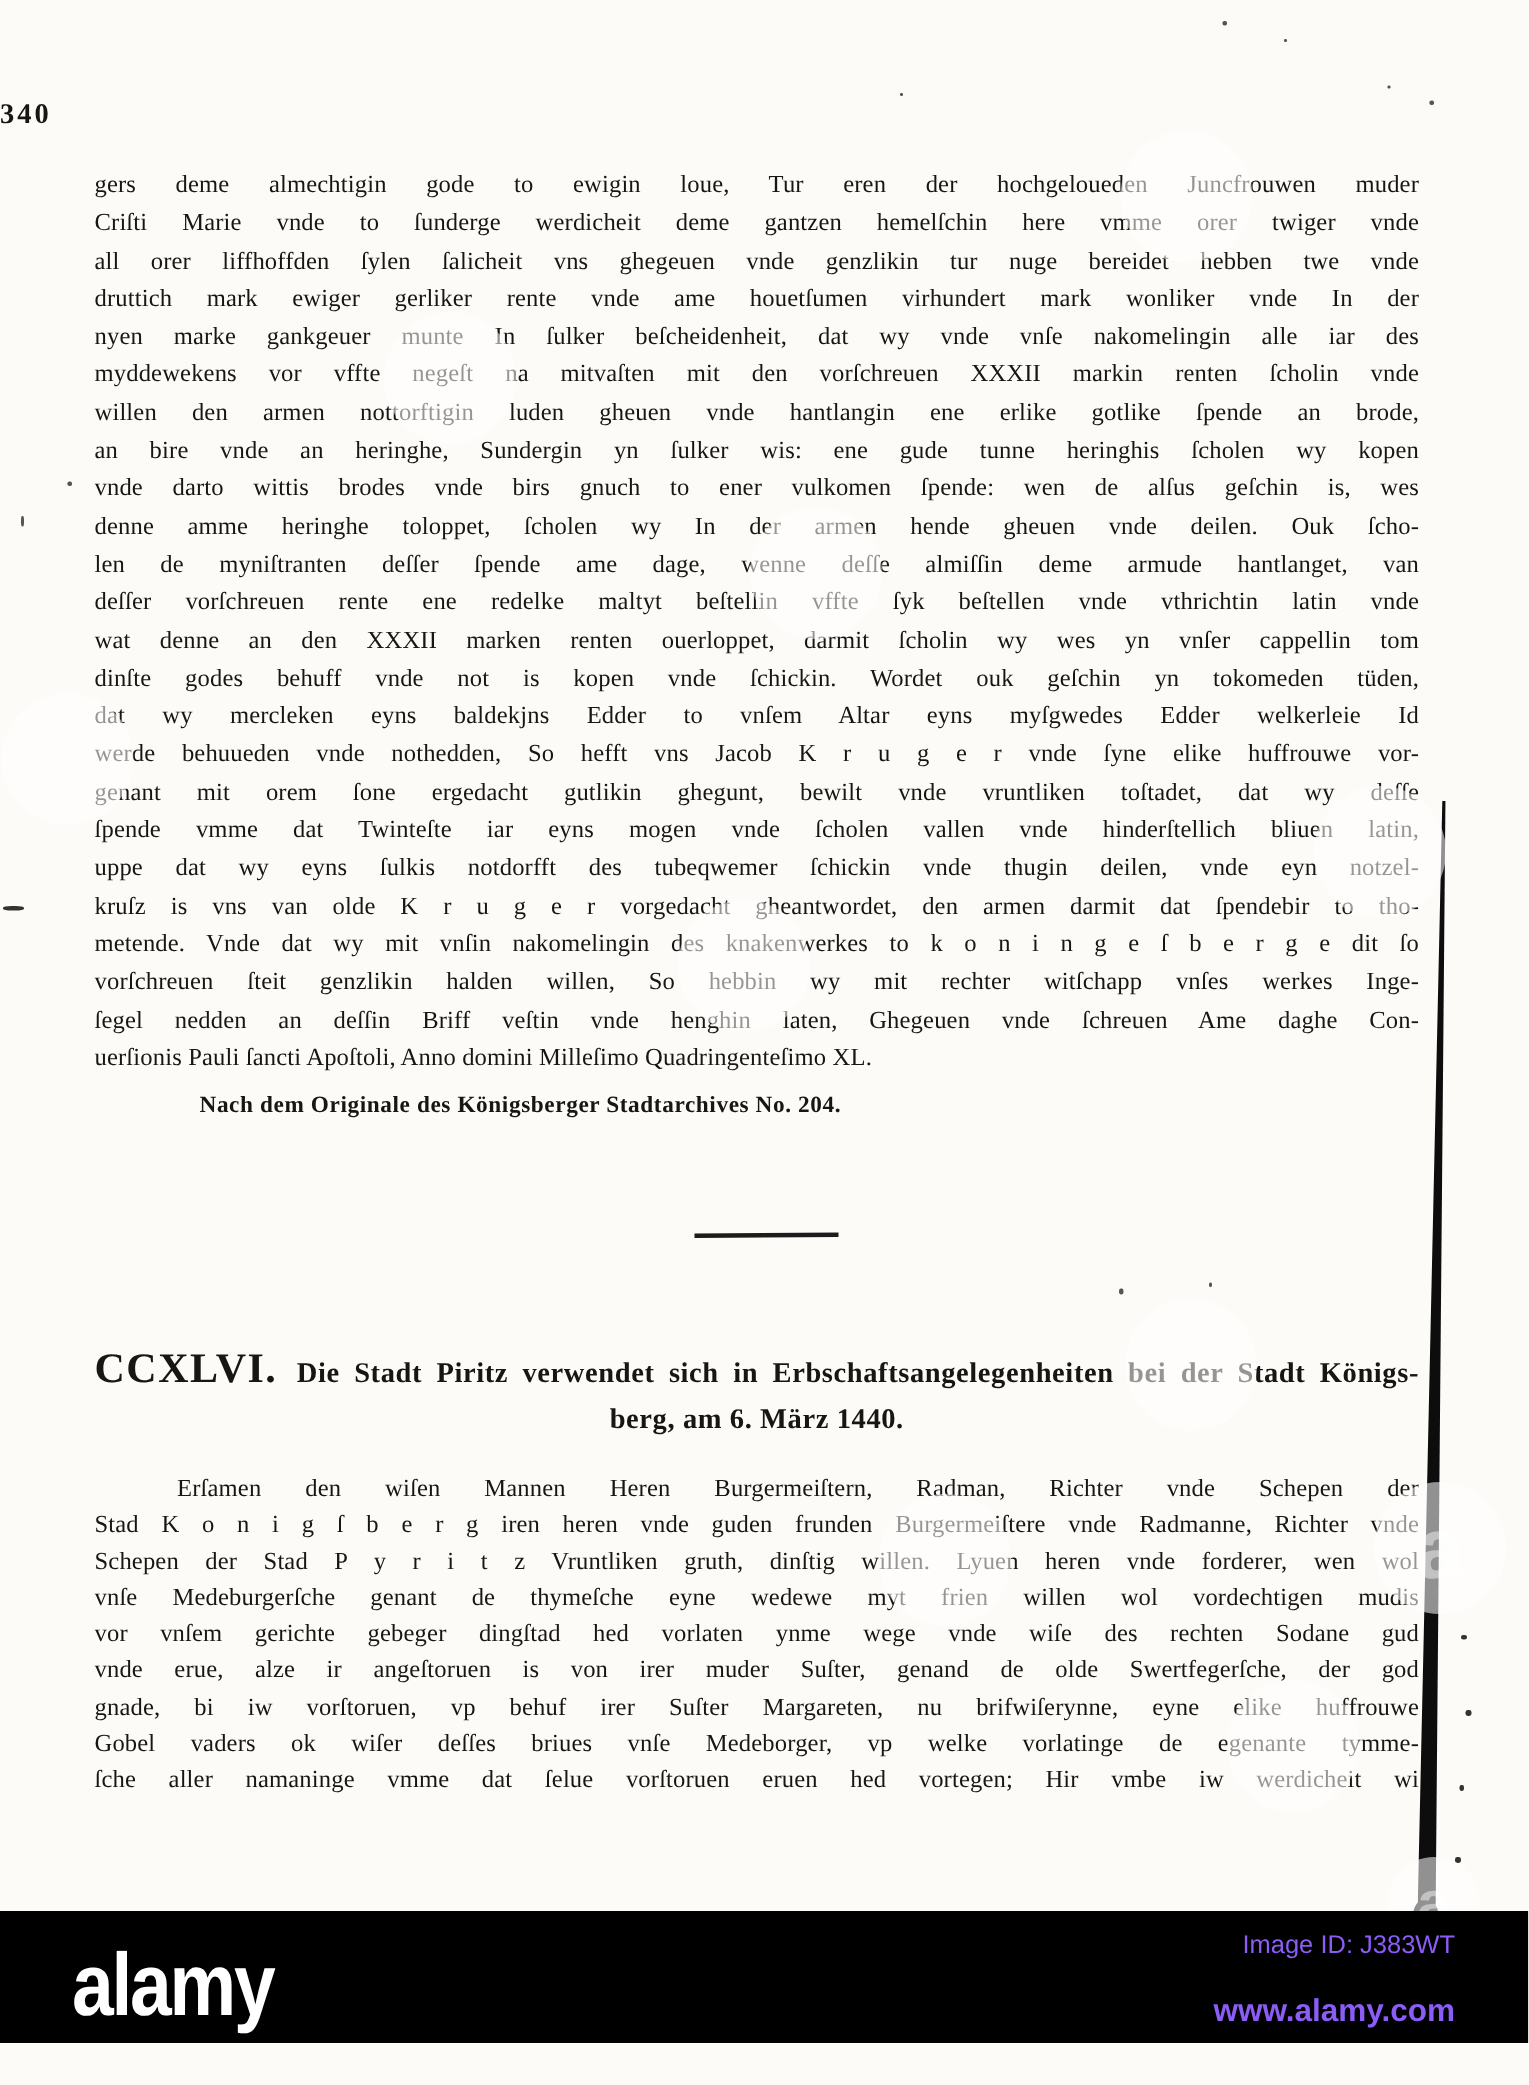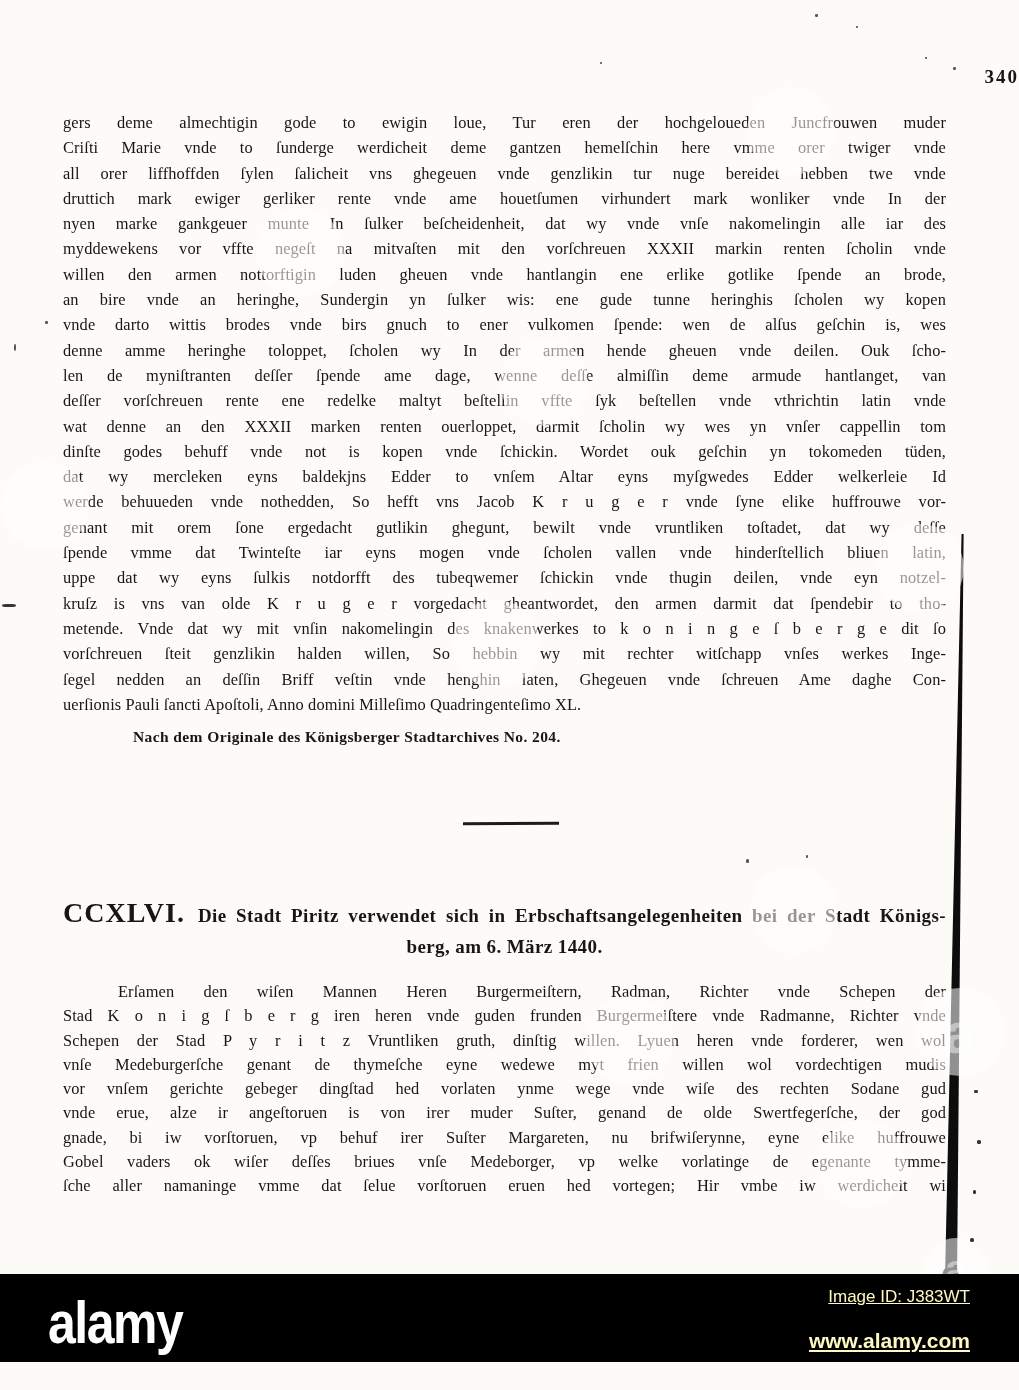--- a/index.html
+++ b/index.html
@@ -1,18 +1,18 @@
 <!DOCTYPE html>
 <html><head>
 <meta charset="utf-8">
 <style>
   html,body{margin:0;padding:0;background:#ffffff;}
   .page{position:relative;width:1019px;height:1390px;background:#fcfbf8;overflow:hidden;
         font-family:"Liberation Serif","DejaVu Serif",serif;color:#181512;}
-  .pagenum{position:absolute;top:66px;left:0;width:100%;text-align:right;
+  .pagenum{position:absolute;top:66px;left:0;width:100%;text-align:left;
            font-size:19px;font-weight:700;letter-spacing:2px;}
   .para{position:absolute;left:63px;width:883px;}
   .p1{top:110px;}
   .p2{top:980px;}
   .line{font-size:16.4px;line-height:25.3px;height:25.3px;overflow:hidden;
         text-align:justify;text-align-last:justify;letter-spacing:0.1px;}
   .p2 .line{line-height:24.3px;height:24.3px;}
   .indent{text-indent:55px;}
   .flush-last{text-align-last:left;}
   .fraktur{font-weight:700;letter-spacing:0.4px;}
@@ -32,22 +32,22 @@
         border-radius:50%;z-index:2;}
   .speck{position:absolute;background:#555;border-radius:40%;z-index:3;}
   .wm{position:absolute;width:88px;height:88px;border-radius:50%;background:rgba(255,255,255,0.55);
       display:flex;align-items:center;justify-content:center;z-index:5;pointer-events:none;
       font-family:"Liberation Sans",sans-serif;font-weight:700;font-size:58px;color:transparent;}
   .wm.dark{color:rgba(255,255,255,0.45);}
   .footer{position:absolute;left:0;top:1274px;width:1019px;height:88px;background:#000;z-index:10;}
   .logo{position:absolute;left:48px;top:15px;font-family:"Liberation Sans",sans-serif;
         font-weight:700;font-size:50px;color:#fff;letter-spacing:-1.5px;
         transform:scaleY(1.18);transform-origin:top left;}
-  .meta{position:absolute;right:49px;top:13px;text-align:right;color:#fef9c3;
-        font-family:"Liberation Sans",sans-serif;text-decoration:underline;}
+  .meta{position:absolute;right:49px;top:13px;text-align:right;color:#8b5cf6;
+        font-family:"Liberation Sans",sans-serif;}
   .meta .id{font-size:17px;font-weight:400;}
   .meta .url{font-size:21px;font-weight:700;margin-top:22px;}
 </style>
 </head>
 <body>
 
 <div class="page">
 
   <div class="pagenum">340</div>
 

